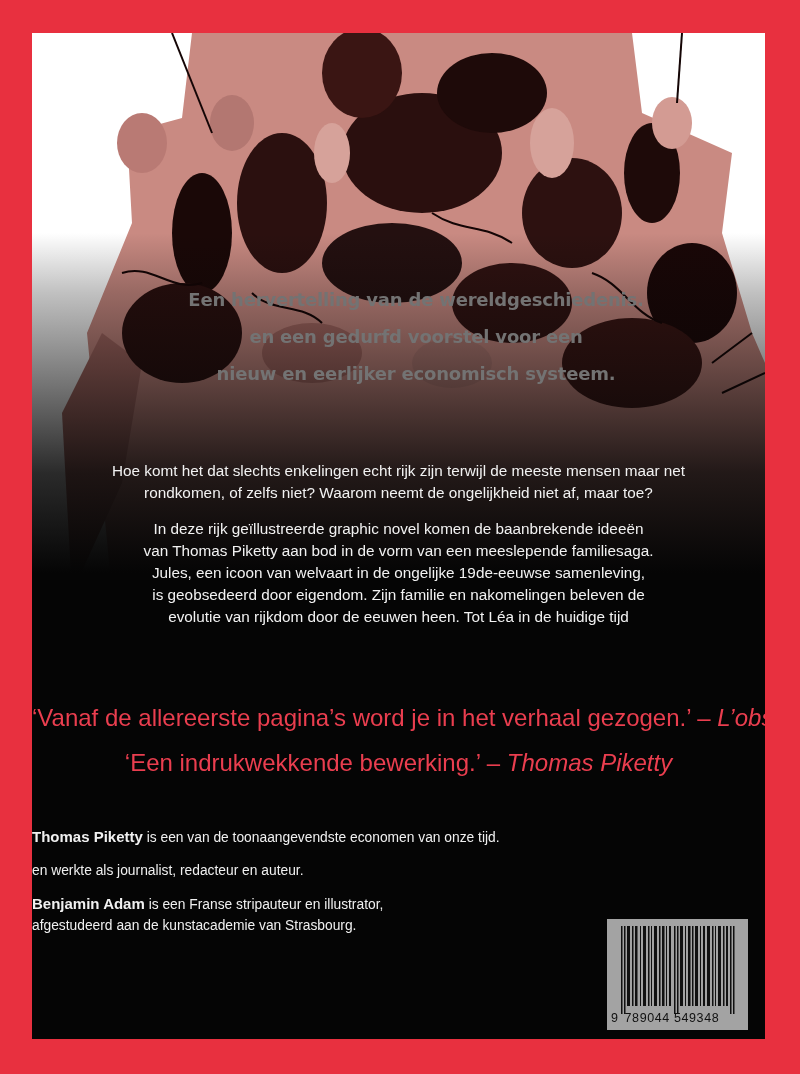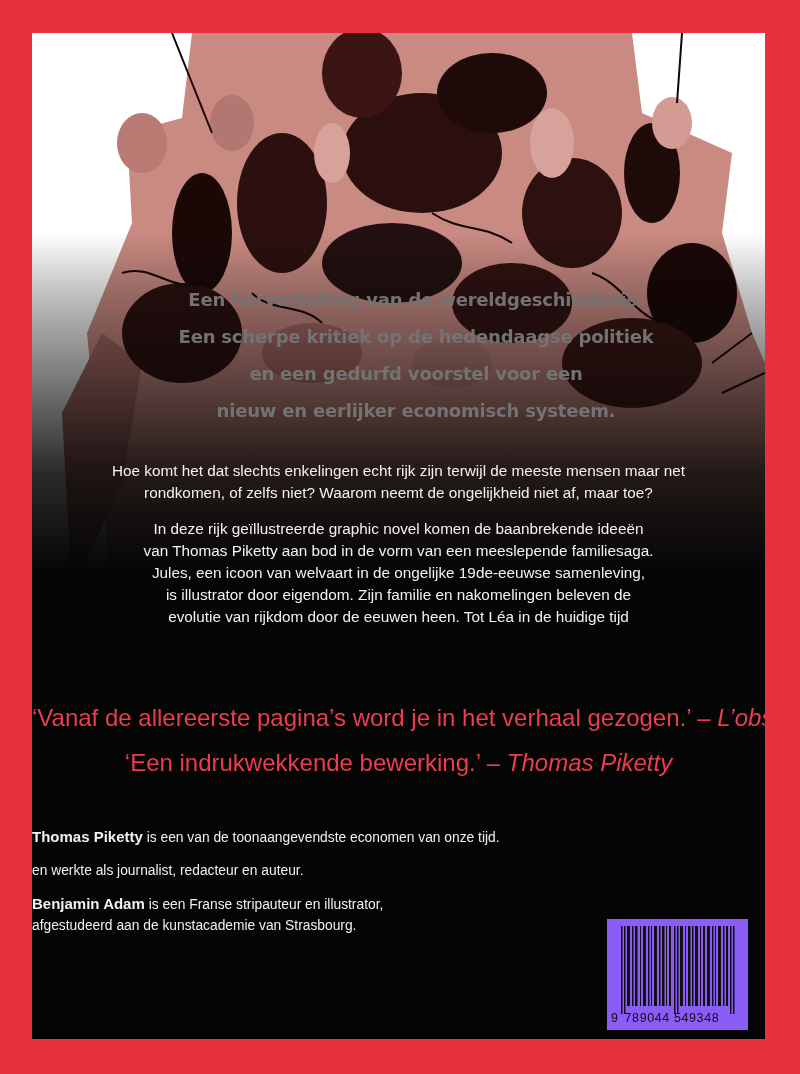--- a/index.html
+++ b/index.html
@@ -49,21 +49,21 @@
   .bios {
     position: absolute; left: 0; top: 793px; width: 733px;
     text-align: left; color: #f0f0f0;
     font-family: "Liberation Sans", sans-serif; font-size: 13.8px; line-height: 21px;
   }
   .bios .bio { margin-bottom: 12px; }
   .bios .line { display: block; white-space: nowrap; }
   .bios .name { font-weight: bold; font-size: 15px; }
   .barcode {
     position: absolute; left: 575px; top: 886px; width: 141px; height: 111px;
-    background: #8b5cf6;
+    background: #a3a3a3;
   }
   .barcode .bars { position: absolute; left: 14px; top: 7px; width: 114px; height: 88px; }
   .barcode .digits {
     position: absolute; left: 4px; top: 91px; width: 134px; height: 16px;
     font-family: "Liberation Sans", sans-serif; font-size: 12.5px; line-height: 16px;
     color: #111; letter-spacing: 0.6px; white-space: nowrap;
     background: transparent;
   }
   .barcode .digits .first { margin-right: 6px; }
 </style>
@@ -106,35 +106,34 @@
         <path d="M560 240 C590 250 600 280 630 290"></path>
         <path d="M220 260 C240 280 270 270 290 290"></path>
         <path d="M680 330 L720 300 M690 360 L733 340"></path>
       </g>
     </svg>
   </div>
   <div class="fade"></div>
 
   <div class="headline">
     <div>Een hervertelling van de wereldgeschiedenis.</div>
-    <div>Een scherpe kritiek op de hedendaagse politiek</div>
     <div>en een gedurfd voorstel voor een</div>
     <div>nieuw en eerlijker economisch systeem.</div>
   </div>
 
   <div class="intro">
     <p>
       <span class="line">Hoe komt het dat slechts enkelingen echt rijk zijn terwijl de meeste mensen maar net</span>
       <span class="line">rondkomen, of zelfs niet? Waarom neemt de ongelijkheid niet af, maar toe?</span>
     </p>
     <p>
       <span class="line">In deze rijk geïllustreerde graphic novel komen de baanbrekende ideeën</span>
       <span class="line">van Thomas Piketty aan bod in de vorm van een meeslepende familiesaga.</span>
       <span class="line">Jules, een icoon van welvaart in de ongelijke 19de-eeuwse samenleving,</span>
-      <span class="line">is illustrator door eigendom. Zijn familie en nakomelingen beleven de</span>
+      <span class="line">is geobsedeerd door eigendom. Zijn familie en nakomelingen beleven de</span>
       <span class="line">evolutie van rijkdom door de eeuwen heen. Tot Léa in de huidige tijd</span>
     </p>
   </div>
 
   <div class="quotes">
     <span class="q">
       <span>‘Vanaf de allereerste pagina’s word je in het verhaal gezogen.’ – </span><span class="src">L’obs</span>
     </span>
     <span class="q">
       <span>‘Een indrukwekkende bewerking.’ – </span><span class="src">Thomas Piketty</span>

